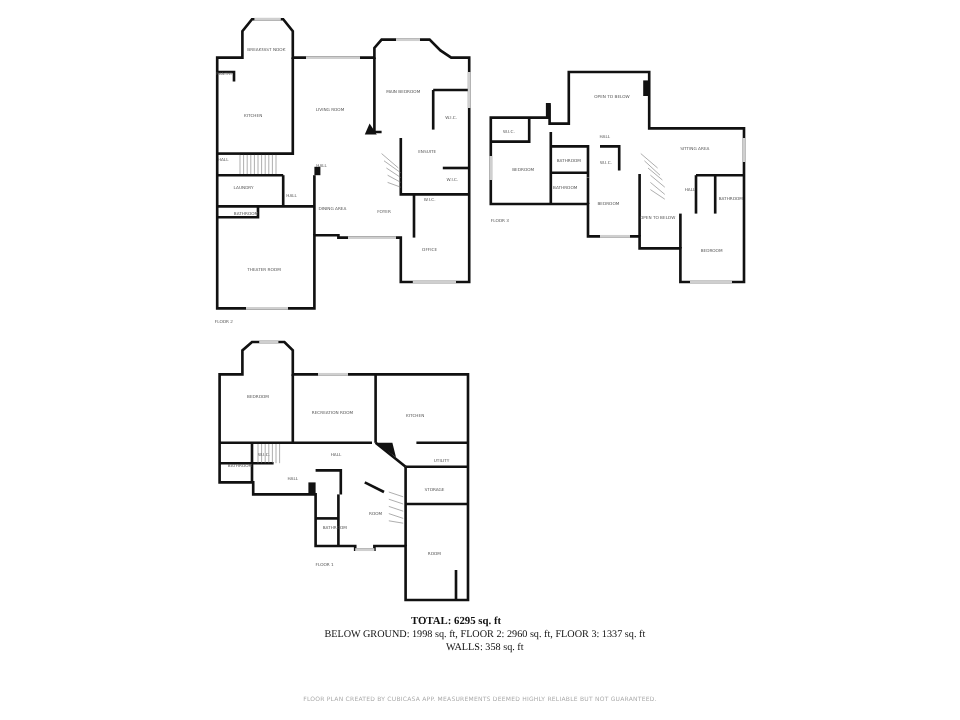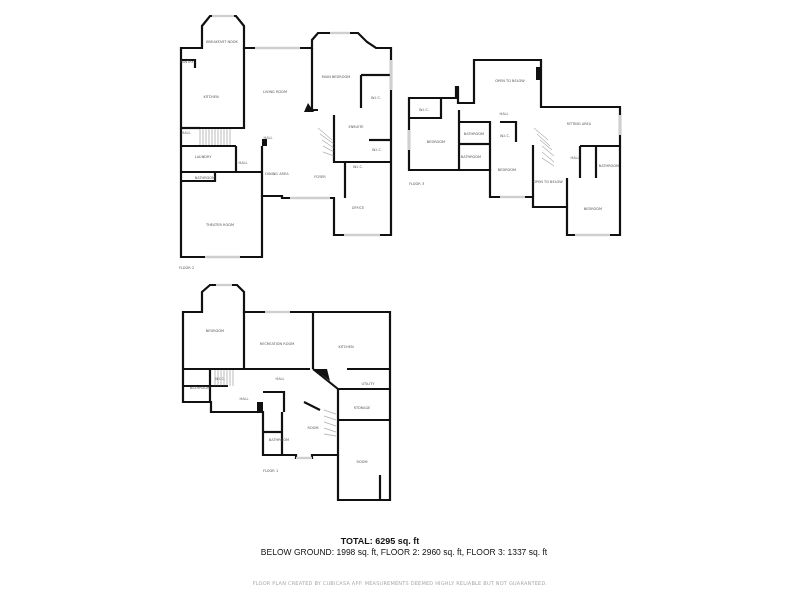--- a/index.html
+++ b/index.html
@@ -1,20 +1,20 @@
 <!DOCTYPE html>
 <html><head>
 <meta charset="utf-8">
 <style>
   html, body { margin:0; padding:0; background:#ffffff; }
   body { width:800px; height:600px; position:relative; overflow:hidden; font-family:"DejaVu Sans", sans-serif; }
   svg.plan { position:absolute; left:0; top:0; }
   .room-label { position:absolute; font-size:3.5px; color:#555; text-align:center; line-height:4.5px; white-space:nowrap; transform:translate(-50%,-50%); }
   .floor-label { position:absolute; font-size:3.5px; color:#555; }
-  .summary { position:absolute; left:0; width:760px; top:536px; text-align:center; color:#111; font-family:Liberation Sans, sans-serif; }
+  .summary { position:absolute; left:0; width:760px; top:512px; text-align:center; color:#111; font-family:Liberation Serif, serif; }
   .summary .total { font-weight:bold; font-size:9px; line-height:11px; }
   .summary .line { font-size:8.5px; line-height:11px;margin-left:48px; }
   .disclaimer { position:absolute; left:0; width:800px; top:580px; text-align:center; font-size:5px; color:#aaa; letter-spacing:0.2px; }
 </style>
 </head>
 <body>
 
 <svg class="plan" width="800" height="600" viewBox="0 0 800 600">
   <g fill="none" stroke="#111" stroke-width="2.2" stroke-linejoin="miter">
 
@@ -150,14 +150,15 @@
     <div class="room-label" style="left: 279px; top: 440px;">BATHROOM</div>
     <div class="room-label" style="left: 362px; top: 462px;">ROOM</div>
     <div class="floor-label" style="left: 179px; top: 266px;">FLOOR 2</div>
     <div class="floor-label" style="left: 409px; top: 182px;">FLOOR 3</div>
     <div class="floor-label" style="left: 263px; top: 469px;">FLOOR 1</div>
   </div>
 
 <div class="summary">
   <div class="total">TOTAL: 6295 sq. ft</div>
   <div class="line">BELOW GROUND: 1998 sq. ft, FLOOR 2: 2960 sq. ft, FLOOR 3: 1337 sq. ft</div>
+  <div class="line">WALLS: 358 sq. ft</div>
 </div>
 <div class="disclaimer">FLOOR PLAN CREATED BY CUBICASA APP. MEASUREMENTS DEEMED HIGHLY RELIABLE BUT NOT GUARANTEED.</div>
 
 </body></html>

